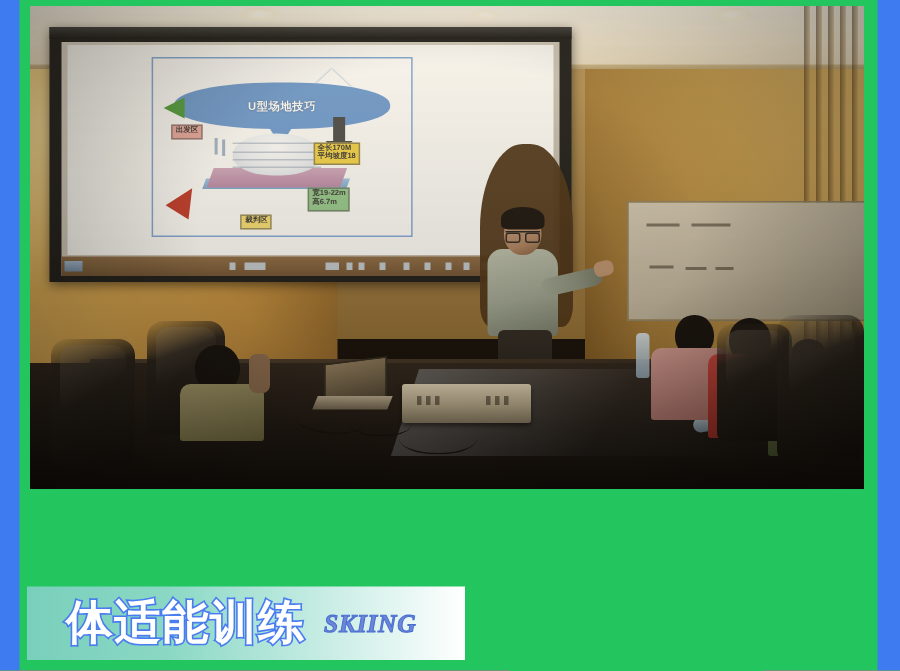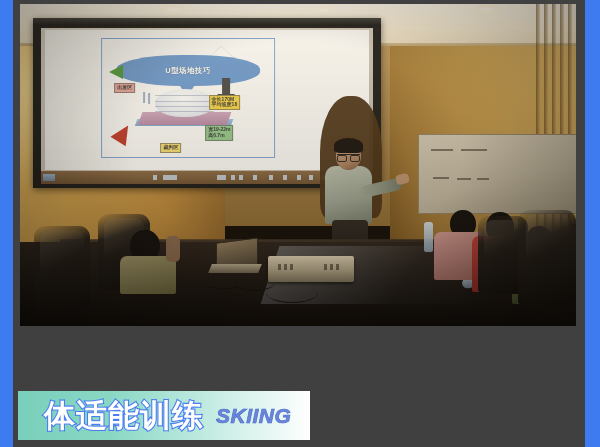--- a/index.html
+++ b/index.html
@@ -1,21 +1,21 @@
 <!DOCTYPE html>
 <html><head>
 <meta charset="utf-8">
 <style>
   html,body{margin:0;padding:0;}
   body{
     width:600px;height:447px;background:#ffffff;overflow:hidden;
     font-family:"Liberation Sans","DejaVu Sans",sans-serif;
     position:relative;
   }
-  .page{position:absolute;inset:0;background:#404040;}
+  .page{position:absolute;inset:0;background:#22c55e;}
 
   
   .edge-stripe{position:absolute;top:0;bottom:0;width:13px;background:#3e7bf0;}
   .edge-left{left:0;}
   .edge-right{right:0;width:15px;background:#3e7bf0;}
 
   
   .photo{
     position:absolute;left:20px;top:4px;width:556px;height:322px;
     overflow:hidden;background:#120d08;
@@ -174,23 +174,23 @@
 
   
   .banner{position:absolute;left:18px;top:391px;width:292px;height:49px;
     background:linear-gradient(90deg,#79cfbb 0%,#8ad8c4 32%,#bde9df 62%,#ffffff 100%);
     display:flex;align-items:center;}
   .banner-cn{
     margin-left:26px;font-size:31px;font-weight:bold;color:#ffffff;letter-spacing:1px;
     -webkit-text-stroke:2.2px #4a7ef0;paint-order:stroke fill;
     font-family:"DejaVu Sans","Liberation Sans",sans-serif;line-height:1;}
   .banner-en{
-    margin-left:12px;font-size:21px;font-weight:bold;font-style:italic;
+    margin-left:12px;font-size:17px;font-weight:bold;font-style:italic;
     color:#6f86d8;letter-spacing:.5px;
-    -webkit-text-stroke:.7px #4a6fd0;line-height:1;}
+    -webkit-text-stroke:.7px #4a6fd0;line-height:1;font-family:Liberation Serif, serif;}
 </style>
 </head>
 <body>
 
 <div class="page">
 
   <div class="edge-stripe edge-left"></div>
   <div class="edge-stripe edge-right"></div>
 
   <div class="photo">

